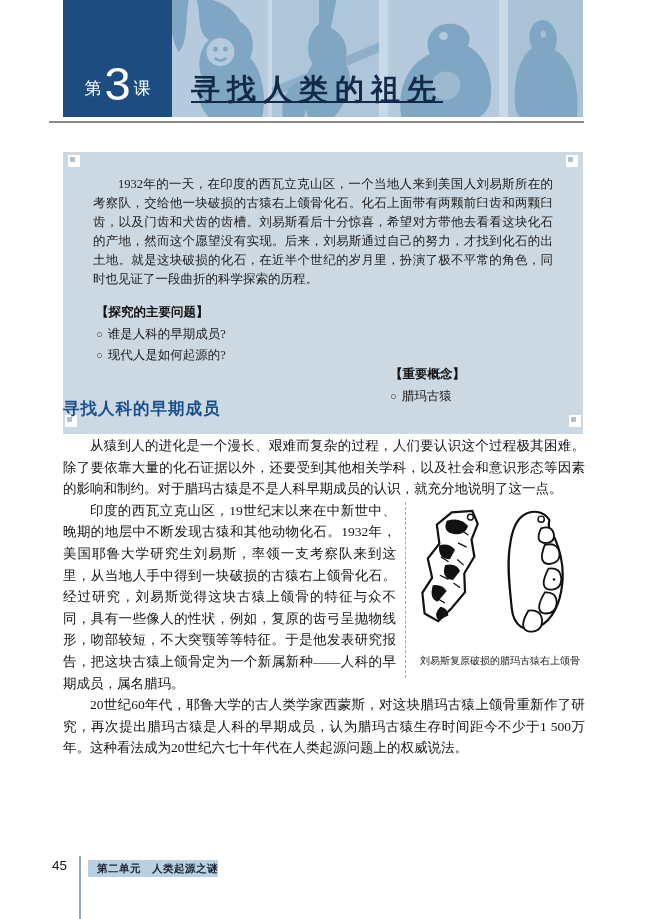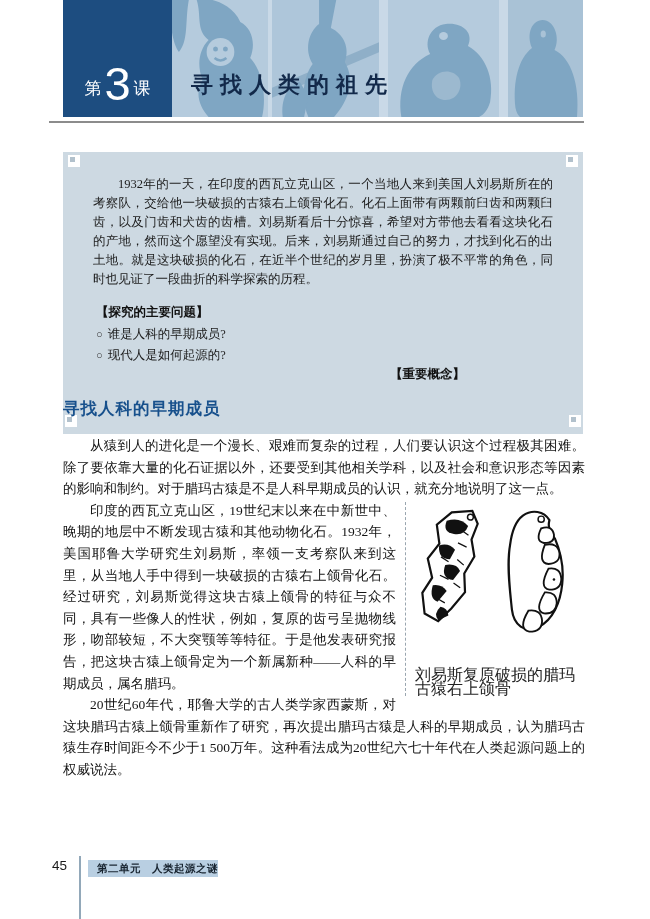--- a/index.html
+++ b/index.html
@@ -17,22 +17,22 @@
   .panel4{left:445px;width:75px;}
   .lesson-box{
     position:absolute;left:0;top:0;width:109px;height:117px;background:#1d4d80;
     display:flex;align-items:flex-end;justify-content:center;box-sizing:border-box;
     padding-bottom:13px;color:#fff;z-index:4;
   }
   .lesson-prefix,.lesson-suffix{font-size:17px;line-height:1;margin-bottom:7px;font-family:"Liberation Sans",sans-serif;}
   .lesson-number{font-size:47px;line-height:0.85;margin:0 3px;font-family:"Liberation Sans",sans-serif;font-weight:400;}
   .banner-title{
     position:absolute;left:128px;top:70px;z-index:5;
-    font-size:22px;font-weight:bold;color:#12294a;letter-spacing:7px;
-    font-family:"DejaVu Serif", serif;white-space:nowrap;
+    font-size:29px;font-weight:bold;color:#12294a;letter-spacing:7px;
+    font-family:"DejaVu Serif", serif;white-space:nowrap;text-decoration:underline;
   }
   .rule{position:absolute;left:49px;top:121px;width:535px;height:2px;background:#8c8c8c;}
 
   
   .intro-box{position:absolute;left:63px;top:152px;width:520px;height:282px;background:#cdd9e2;}
   .corner{position:absolute;width:12px;height:12px;background:#ffffff;}
   .corner .inner{width:5px;height:5px;background:#b2c1cc;margin:2px;}
   .c-tl{left:5px;top:3px;}
   .c-tr{right:5px;top:3px;}
   .c-bl{left:2px;bottom:7px;}
@@ -56,21 +56,21 @@
   }
   .flow p{
     margin:0;font-size:13.5px;line-height:21.6px;color:#141414;
     text-align:justify;text-indent:2em;
   }
   figure.fossil{
     float:right;width:170px;min-height:176px;margin:2px 0 2px 9px;
     border-left:1px dashed #9aa6af;padding-left:9px;box-sizing:content-box;
   }
   .fossil-svg{width:160px;height:146px;display:block;}
-  figcaption{font-size:16px;color:#222;margin-top:20px;line-height:14px;text-align:left;}
+  figcaption{font-size:10px;color:#222;margin-top:6px;line-height:14px;text-align:center;}
 
   
   .page-num{position:absolute;left:52px;top:858px;font-size:13.5px;color:#1a1a1a;font-family:"Liberation Sans",sans-serif;}
   .footer-line{position:absolute;left:79px;top:856px;width:2px;height:63px;background:#92a8b9;}
   .unit-bar{
     position:absolute;left:88px;top:860px;width:130px;height:17px;background:#b9cfe2;
     display:flex;align-items:center;box-sizing:border-box;padding-left:9px;
     font-size:10.5px;font-weight:bold;color:#17232f;letter-spacing:0.5px;white-space:nowrap;text-align:right;
   }
 </style>
@@ -138,20 +138,21 @@
   <div class="intro-text">1932年的一天，在印度的西瓦立克山区，一个当地人来到美国人刘易斯所在的考察队，交给他一块破损的古猿右上颌骨化石。化石上面带有两颗前臼齿和两颗臼齿，以及门齿和犬齿的齿槽。刘易斯看后十分惊喜，希望对方带他去看看这块化石的产地，然而这个愿望没有实现。后来，刘易斯通过自己的努力，才找到化石的出土地。就是这块破损的化石，在近半个世纪的岁月里，扮演了极不平常的角色，同时也见证了一段曲折的科学探索的历程。</div>
 
   <div class="intro-cols">
     <div class="col-q">
       <div class="col-head">【探究的主要问题】</div>
       <div class="box-item"><span class="bullet">○</span><span>谁是人科的早期成员?</span></div>
       <div class="box-item"><span class="bullet">○</span><span>现代人是如何起源的?</span></div>
     </div>
     <div class="col-c">
       <div class="col-head">【重要概念】</div>
+      <div class="box-item"><span class="bullet">○</span><span>腊玛古猿</span></div>
     </div>
   </div>
 </div>
 
 <div class="content">
   <h2 class="section-heading">寻找人科的早期成员</h2>
   <div class="flow">
     <p>从猿到人的进化是一个漫长、艰难而复杂的过程，人们要认识这个过程极其困难。除了要依靠大量的化石证据以外，还要受到其他相关学科，以及社会和意识形态等因素的影响和制约。对于腊玛古猿是不是人科早期成员的认识，就充分地说明了这一点。</p>
 
     <figure class="fossil">

